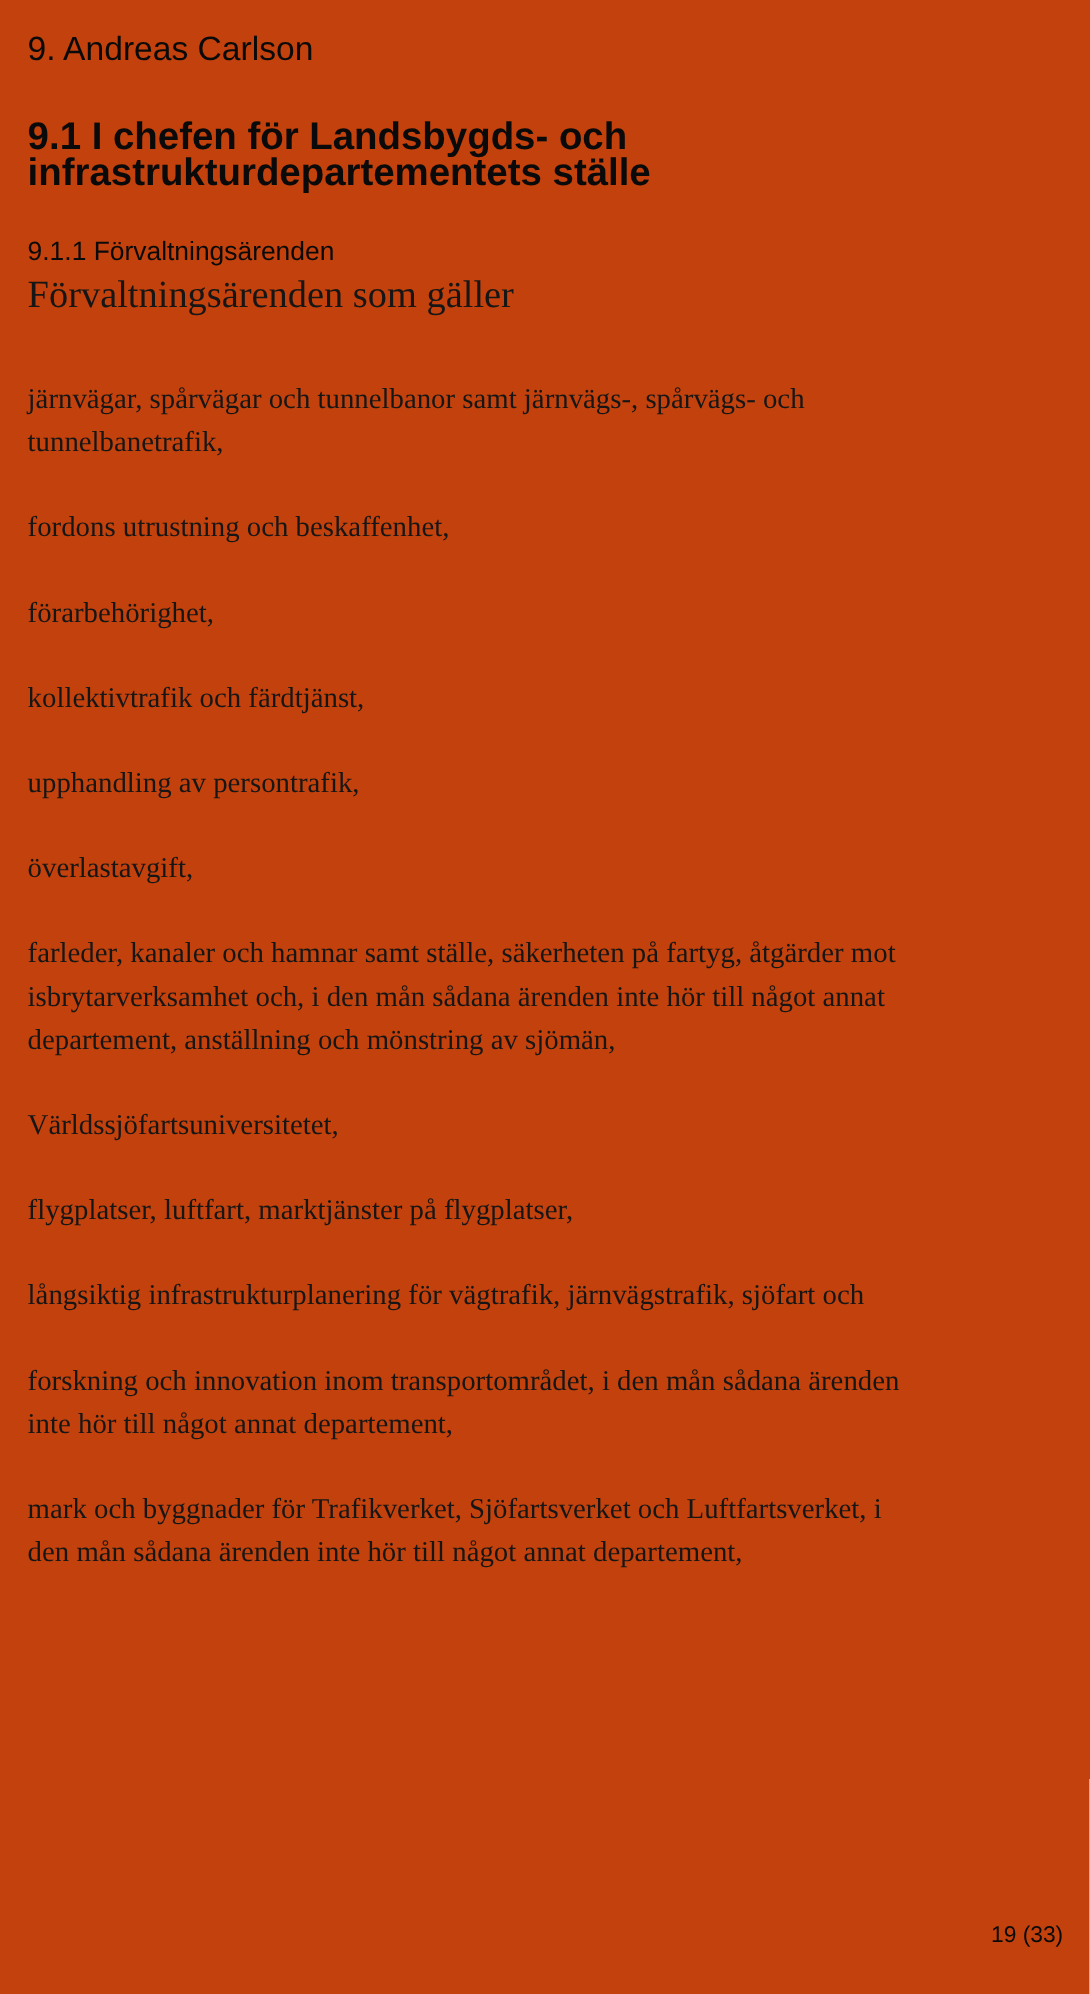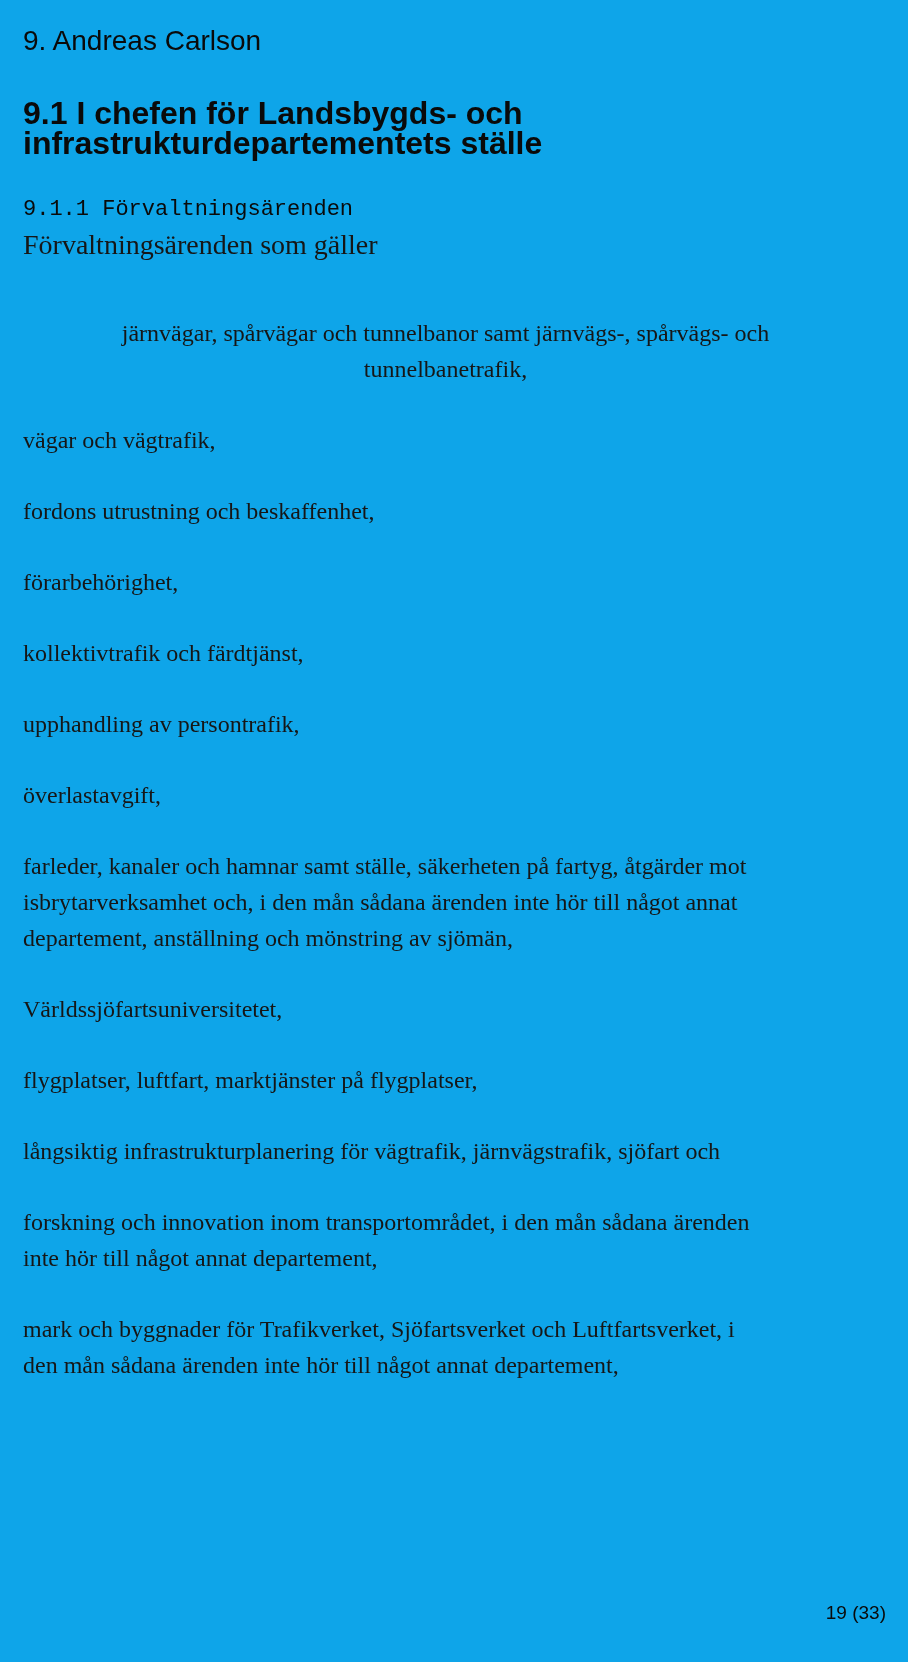--- a/index.html
+++ b/index.html
@@ -4,21 +4,21 @@
 <style>
   html, body {
     margin: 0;
     padding: 0;
     background: #ffffff;
   }
   .page {
     position: relative;
     width: 908px;
     height: 1662px;
-    background: #0ea5e9;
+    background: #c2410c;
     color: #111111;
     overflow: hidden;
     box-sizing: border-box;
     padding: 0 40px 0 23px;
   }
   .h1 {
     font-family: "Liberation Sans", sans-serif;
     font-size: 28px;
     font-weight: 400;
     line-height: 34px;
@@ -27,46 +27,45 @@
   }
   .h2 {
     font-family: "Liberation Sans", sans-serif;
     font-size: 32px;
     font-weight: 700;
     line-height: 30px;
     margin: 40px 0 0 0;
     color: #0a0a0a;
   }
   .h3 {
-    font-family: Liberation Mono, monospace;
+    font-family: Liberation Sans, sans-serif;
     font-size: 22px;
     font-weight: 400;
     line-height: 28px;
     margin: 38px 0 0 0;
     color: #0a0a0a;
   }
   .intro {
     font-family: "Liberation Serif", "DejaVu Serif", serif;
-    font-size: 28px;
+    font-size: 32px;
     font-weight: 400;
     line-height: 30px;
     margin: 6px 0 0 0;
     color: #161616;
   }
   .bodytext p {
     font-family: "Liberation Serif", "DejaVu Serif", serif;
     font-size: 24px;
     font-weight: 400;
     line-height: 36px;
     margin: 35px 0 0 0;
     color: #161616;
   }
   .bodytext p:first-child {
     margin-top: 55px;
-    text-align: center;
   }
   .ln {
     display: block;
     white-space: nowrap;
   }
   .footer {
     position: absolute;
     top: 1602px;
     right: 22px;
     font-family: "Liberation Sans", sans-serif;
@@ -88,23 +87,20 @@
 
   <p class="intro">Förvaltningsärenden som gäller</p>
 
   <div class="bodytext">
 
     <p>
       <span class="ln">järnvägar, spårvägar och tunnelbanor samt järnvägs-, spårvägs- och</span>
       <span class="ln">tunnelbanetrafik,</span>
     </p>
 
-    <p>
-      <span class="ln">vägar och vägtrafik,</span>
-    </p>
 
     <p>
       <span class="ln">fordons utrustning och beskaffenhet,</span>
     </p>
 
     <p>
       <span class="ln">förarbehörighet,</span>
     </p>
 
     <p>

